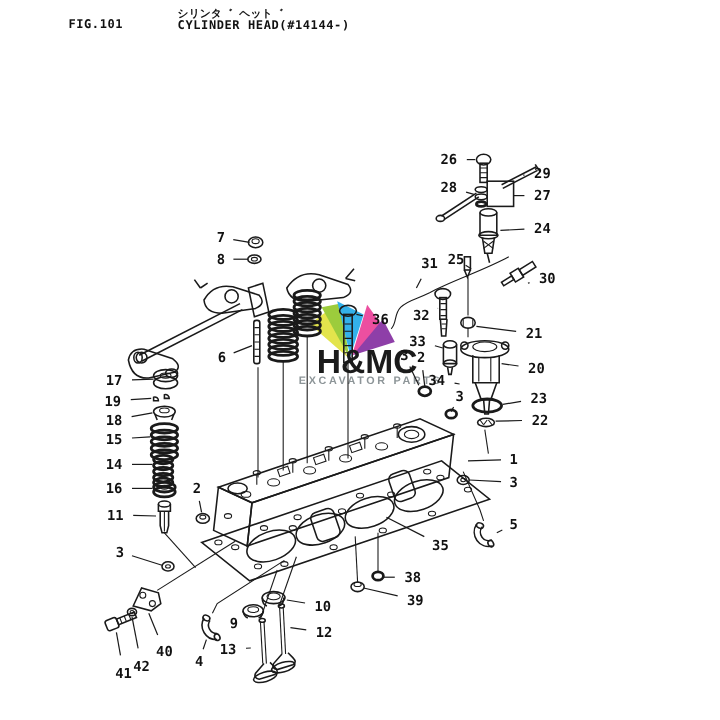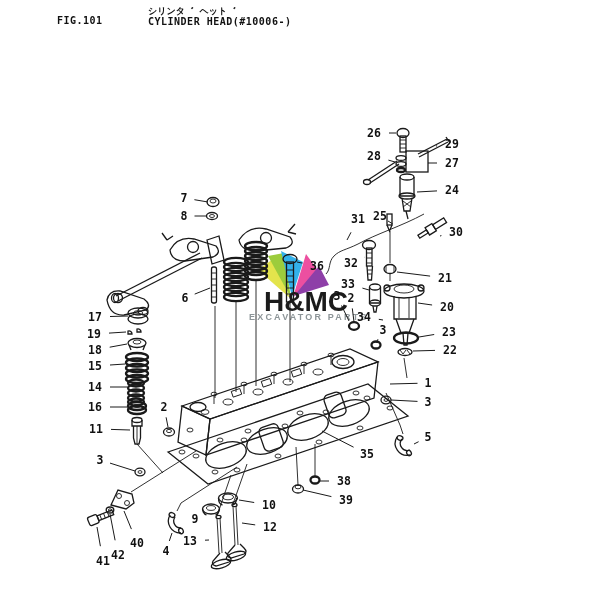--- a/index.html
+++ b/index.html
@@ -16,21 +16,21 @@
   .callout-text{font-family:"DejaVu Sans Mono",monospace;font-size:11.5px;font-weight:bold;fill:#111;}
   #brand-text{font-family:"Liberation Sans",sans-serif;font-weight:bold;}
   #brand-sub{font-family:"Liberation Sans",sans-serif;font-weight:bold;}
 </style>
 </head>
 <body>
 
 <div id="page">
   <div class="hdr" id="fig-label">FIG.101</div>
   <div class="hdr" id="title-jp">シリンタ゛ ヘット゛</div>
-  <div class="hdr" id="title-en">CYLINDER HEAD(#10006-)</div>
+  <div class="hdr" id="title-en">CYLINDER HEAD(#14144-)</div>
 
   <svg width="600" height="600" viewBox="0 0 600 600">
 
     <g id="watermark">
       <g>
         <polygon id="tri-0" points="290,298 258,270 273,259" fill="#e3e44c"></polygon>
         <polygon id="tri-1" points="291,298 268,256 284,253" fill="#9ccc3c"></polygon>
         <polygon id="tri-2" points="292,297 281,251 303,262" fill="#33b1ea"></polygon>
         <polygon id="tri-3" points="293,297 306,254 319,272" fill="#ec4fa0"></polygon>
         <polygon id="tri-4" points="294,296 319,266 329,285" fill="#8e3fa8"></polygon>

